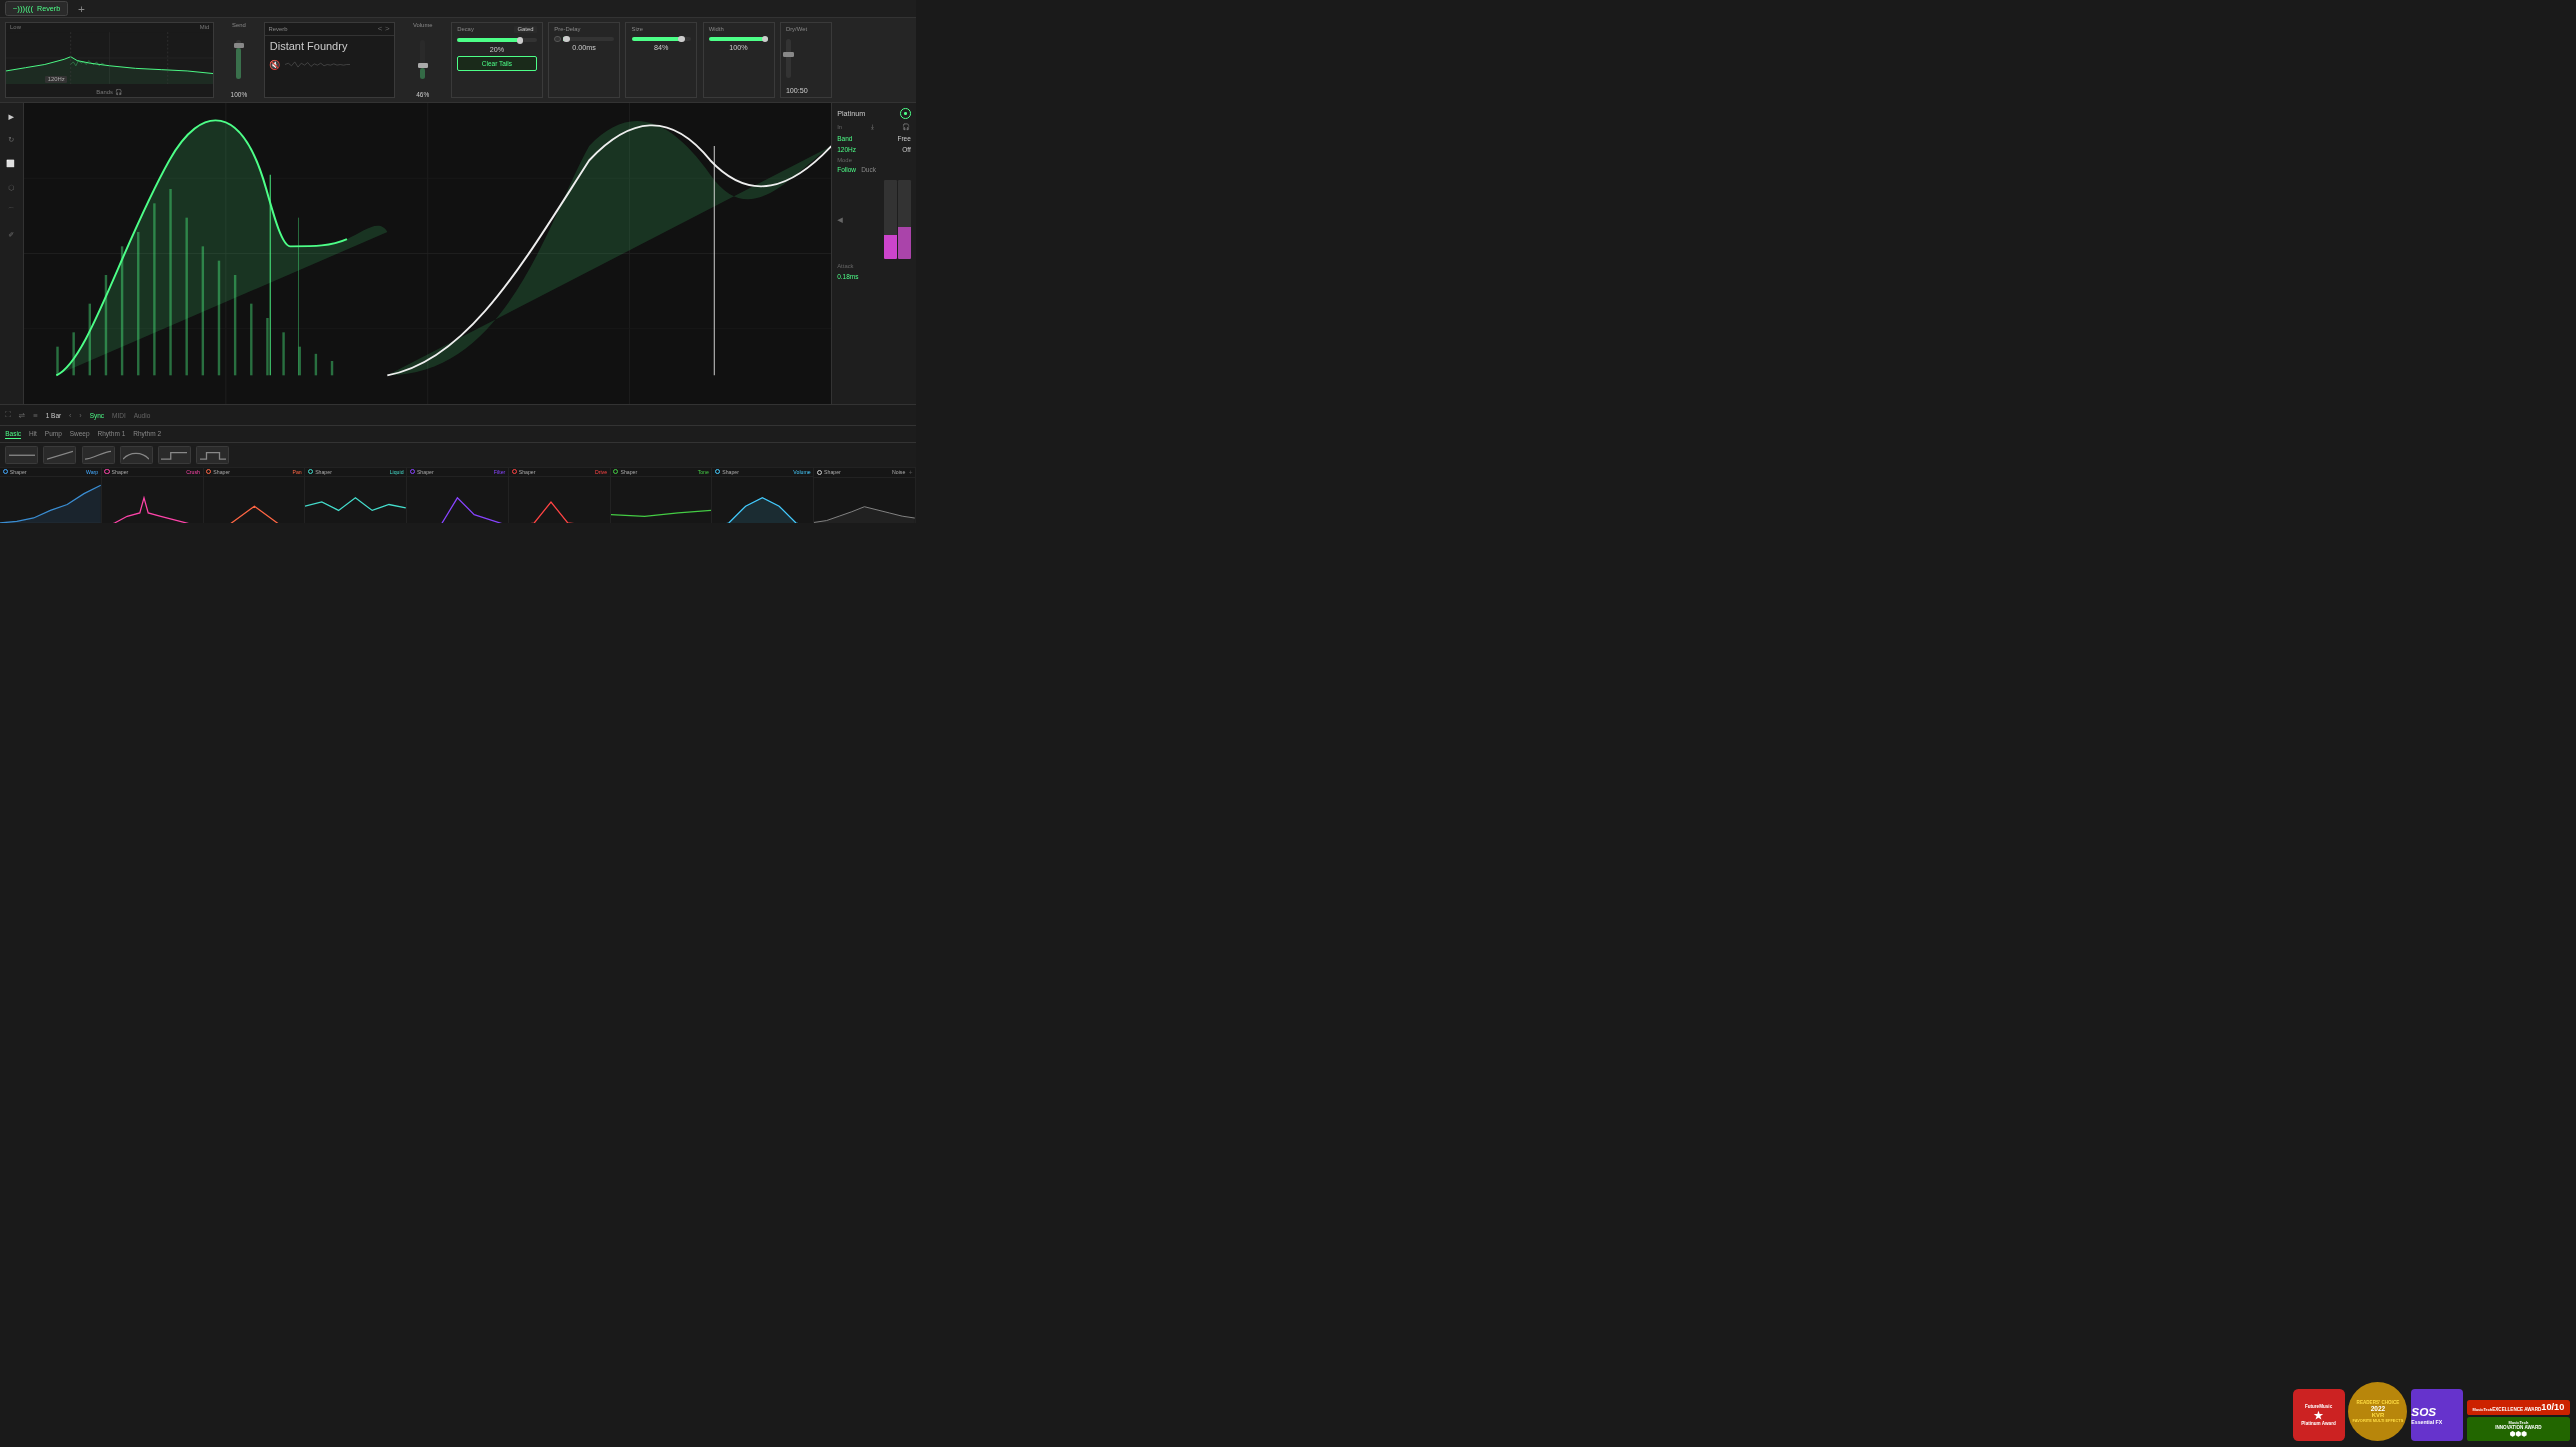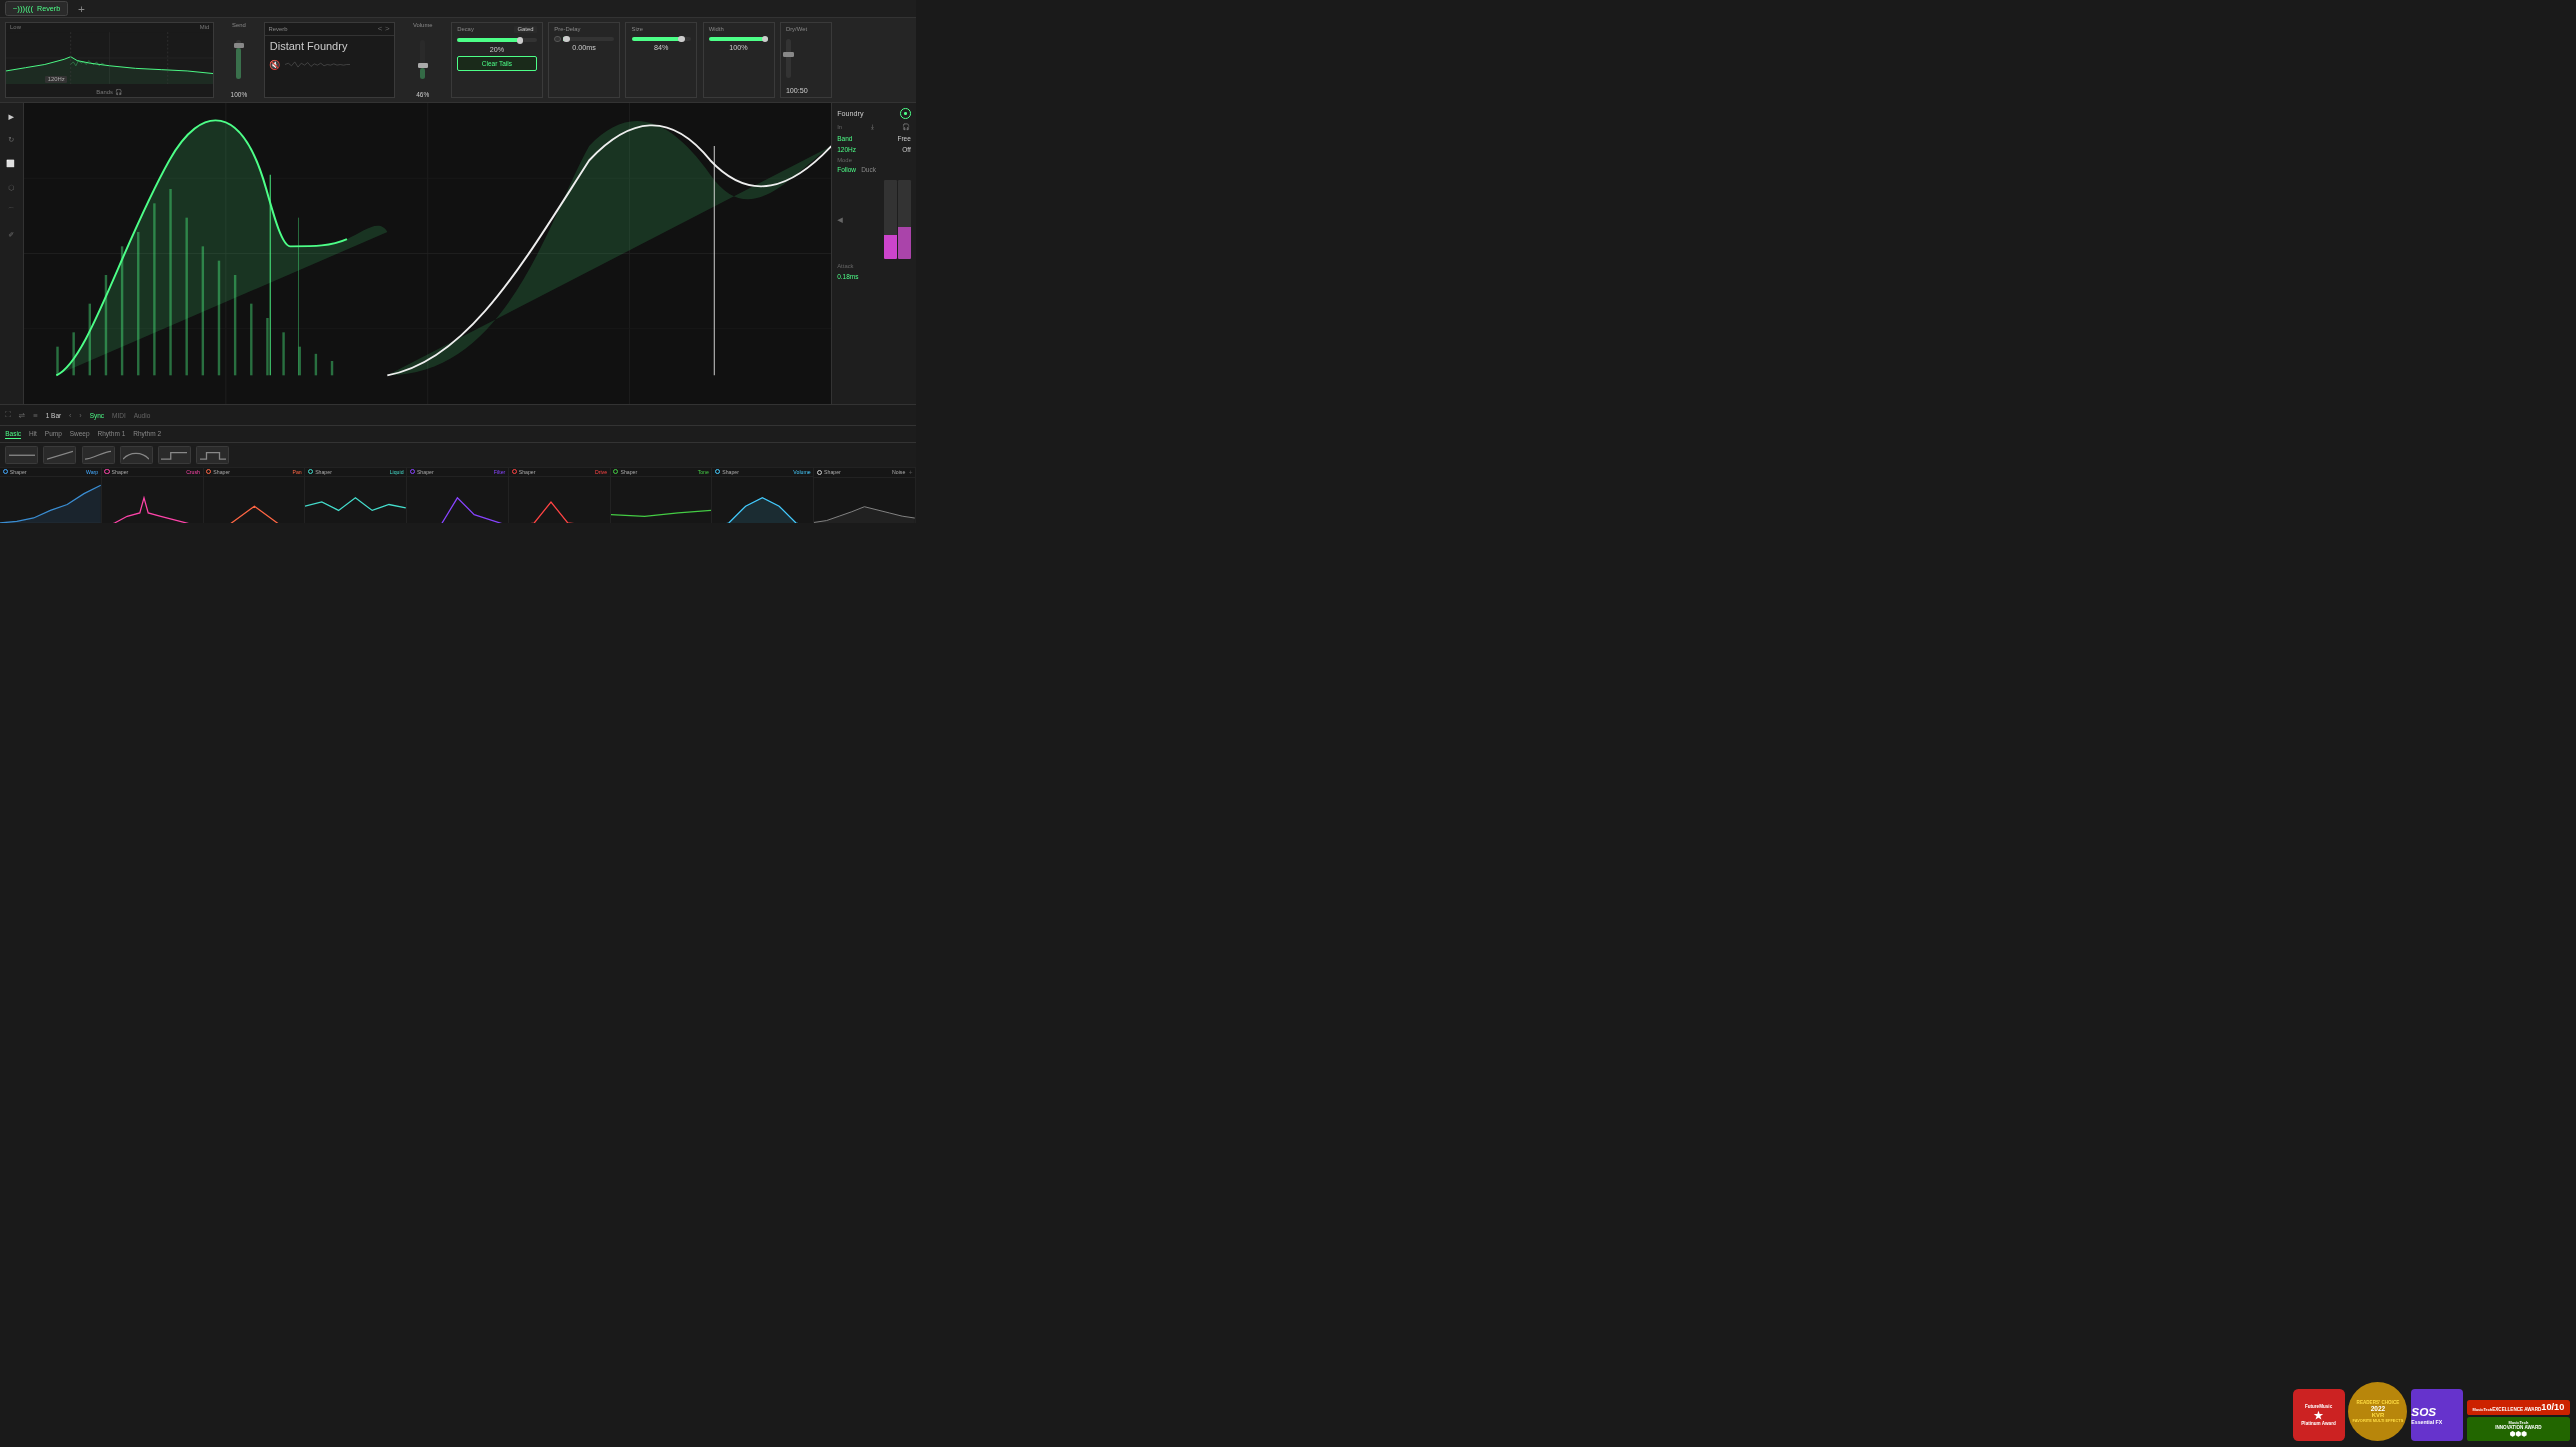--- a/index.html
+++ b/index.html
@@ -797,21 +797,21 @@
       <rect x="300" y="300" width="3" height="80" fill="#4dff88" opacity="0.4"></rect>
       <rect x="320" y="320" width="3" height="60" fill="#4dff88" opacity="0.4"></rect>
       <rect x="340" y="340" width="3" height="40" fill="#4dff88" opacity="0.4"></rect>
       <rect x="360" y="350" width="3" height="30" fill="#4dff88" opacity="0.4"></rect>
       <rect x="380" y="360" width="3" height="20" fill="#4dff88" opacity="0.4"></rect>
     </svg>
   </div>
 
   <div class="right-panel">
     <div class="right-panel-title">
-      <span>Foundry</span>
+      <span>Platinum</span>
       <div class="power-btn">
         <div class="power-dot"></div>
       </div>
     </div>
 
     <div class="rp-row">
       <span class="rp-section-label">In</span>
       <span>⤓</span>
       <span>🎧</span>
     </div>

